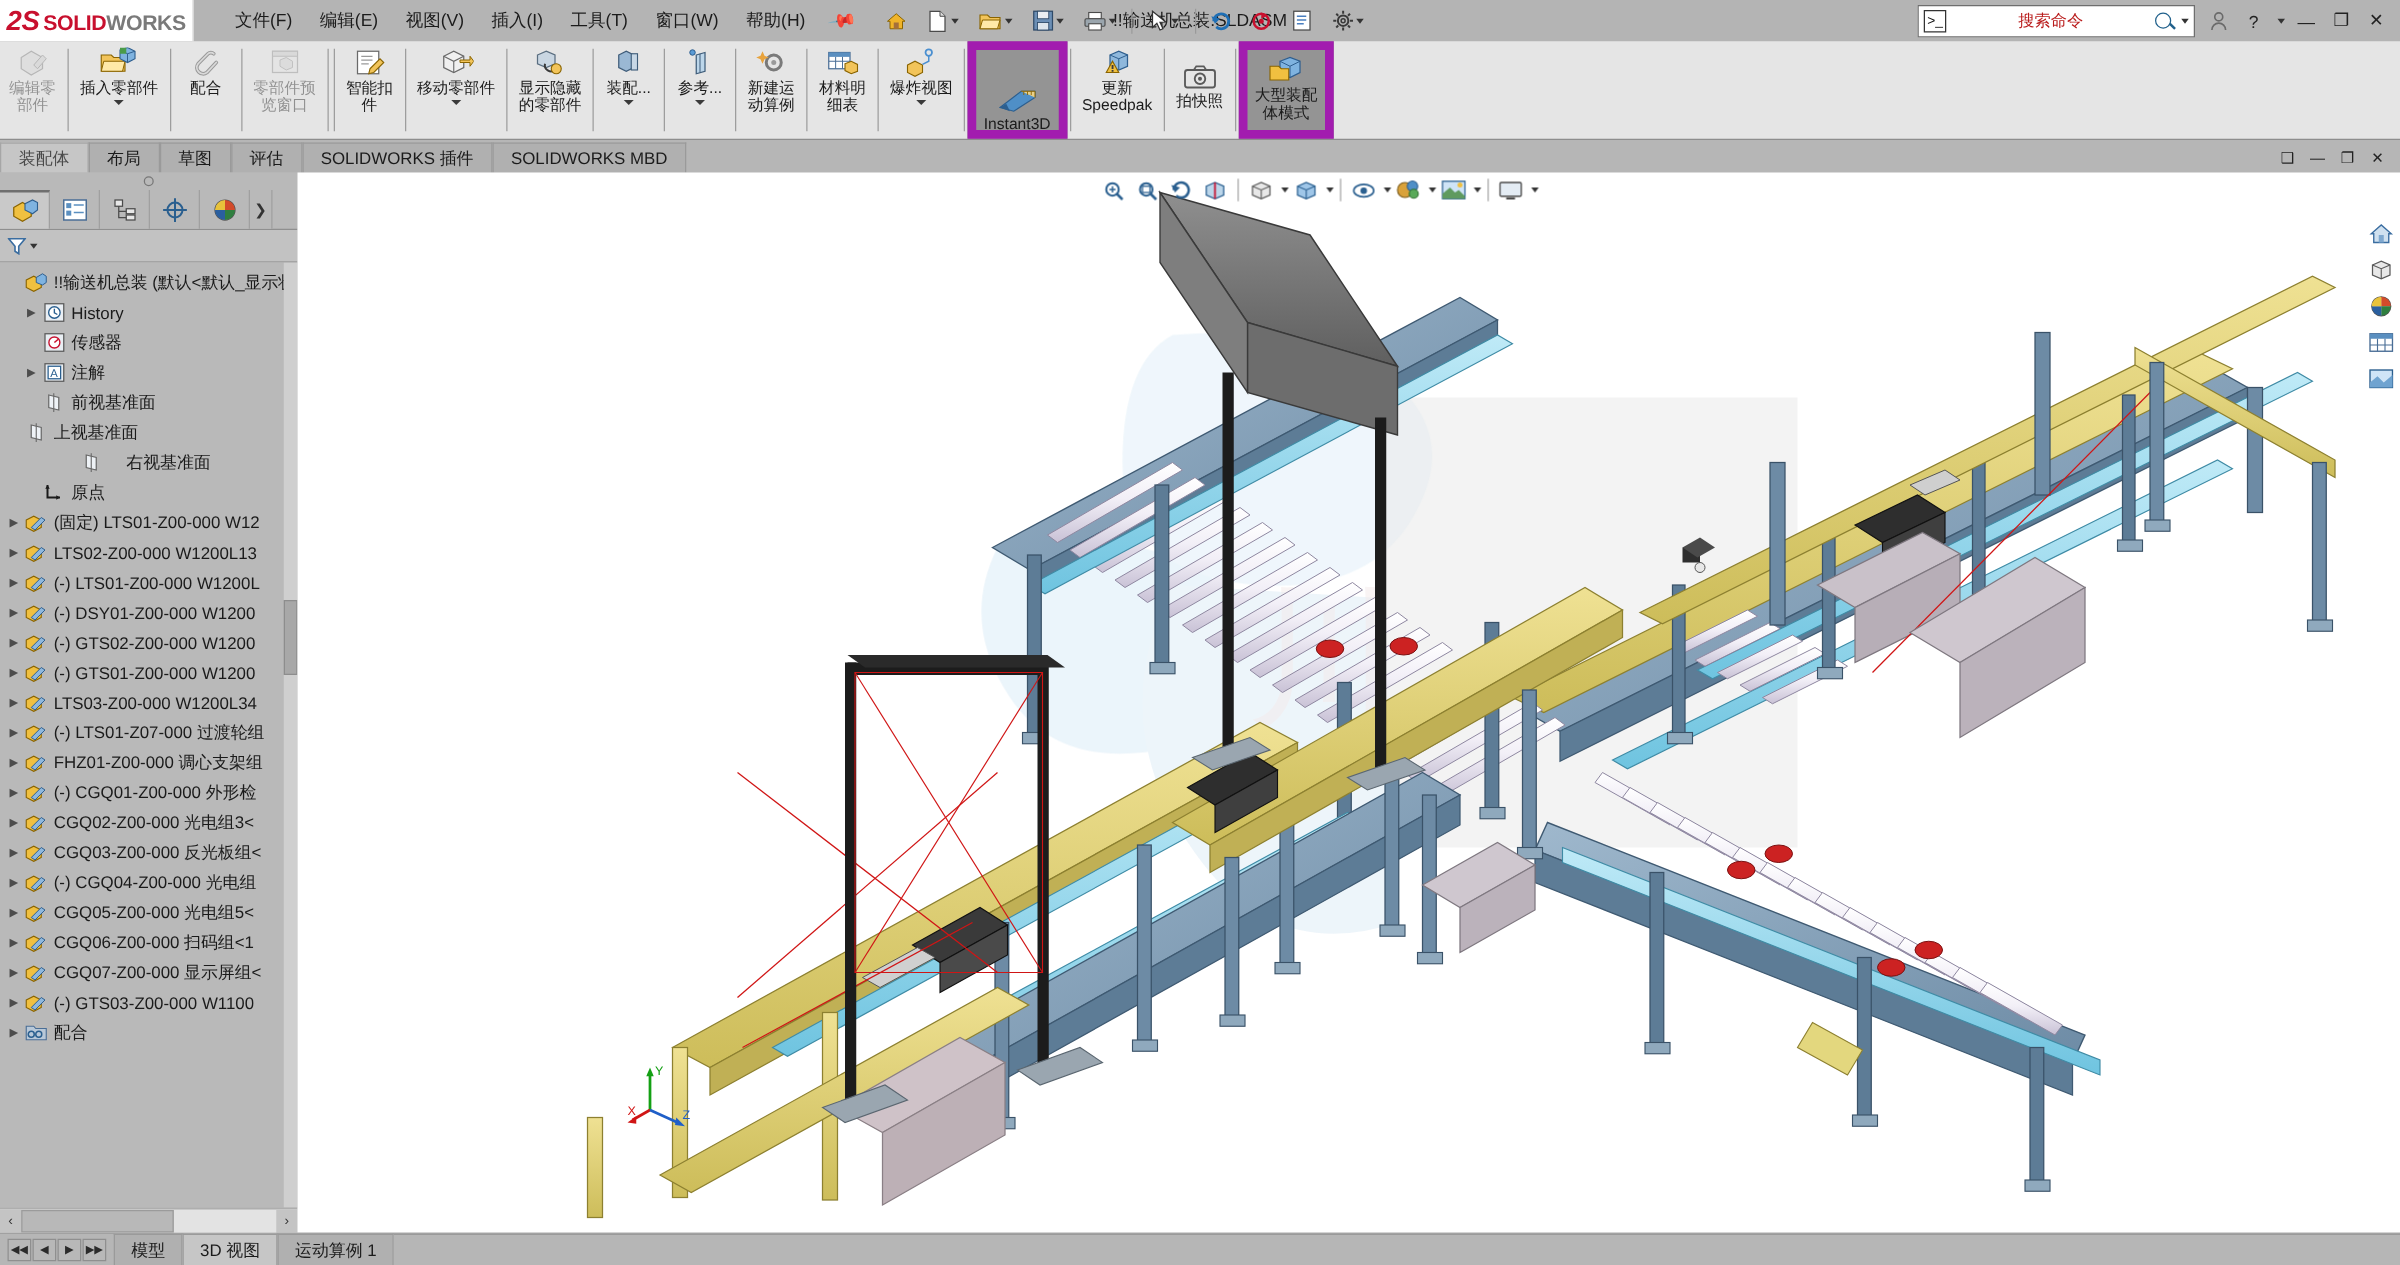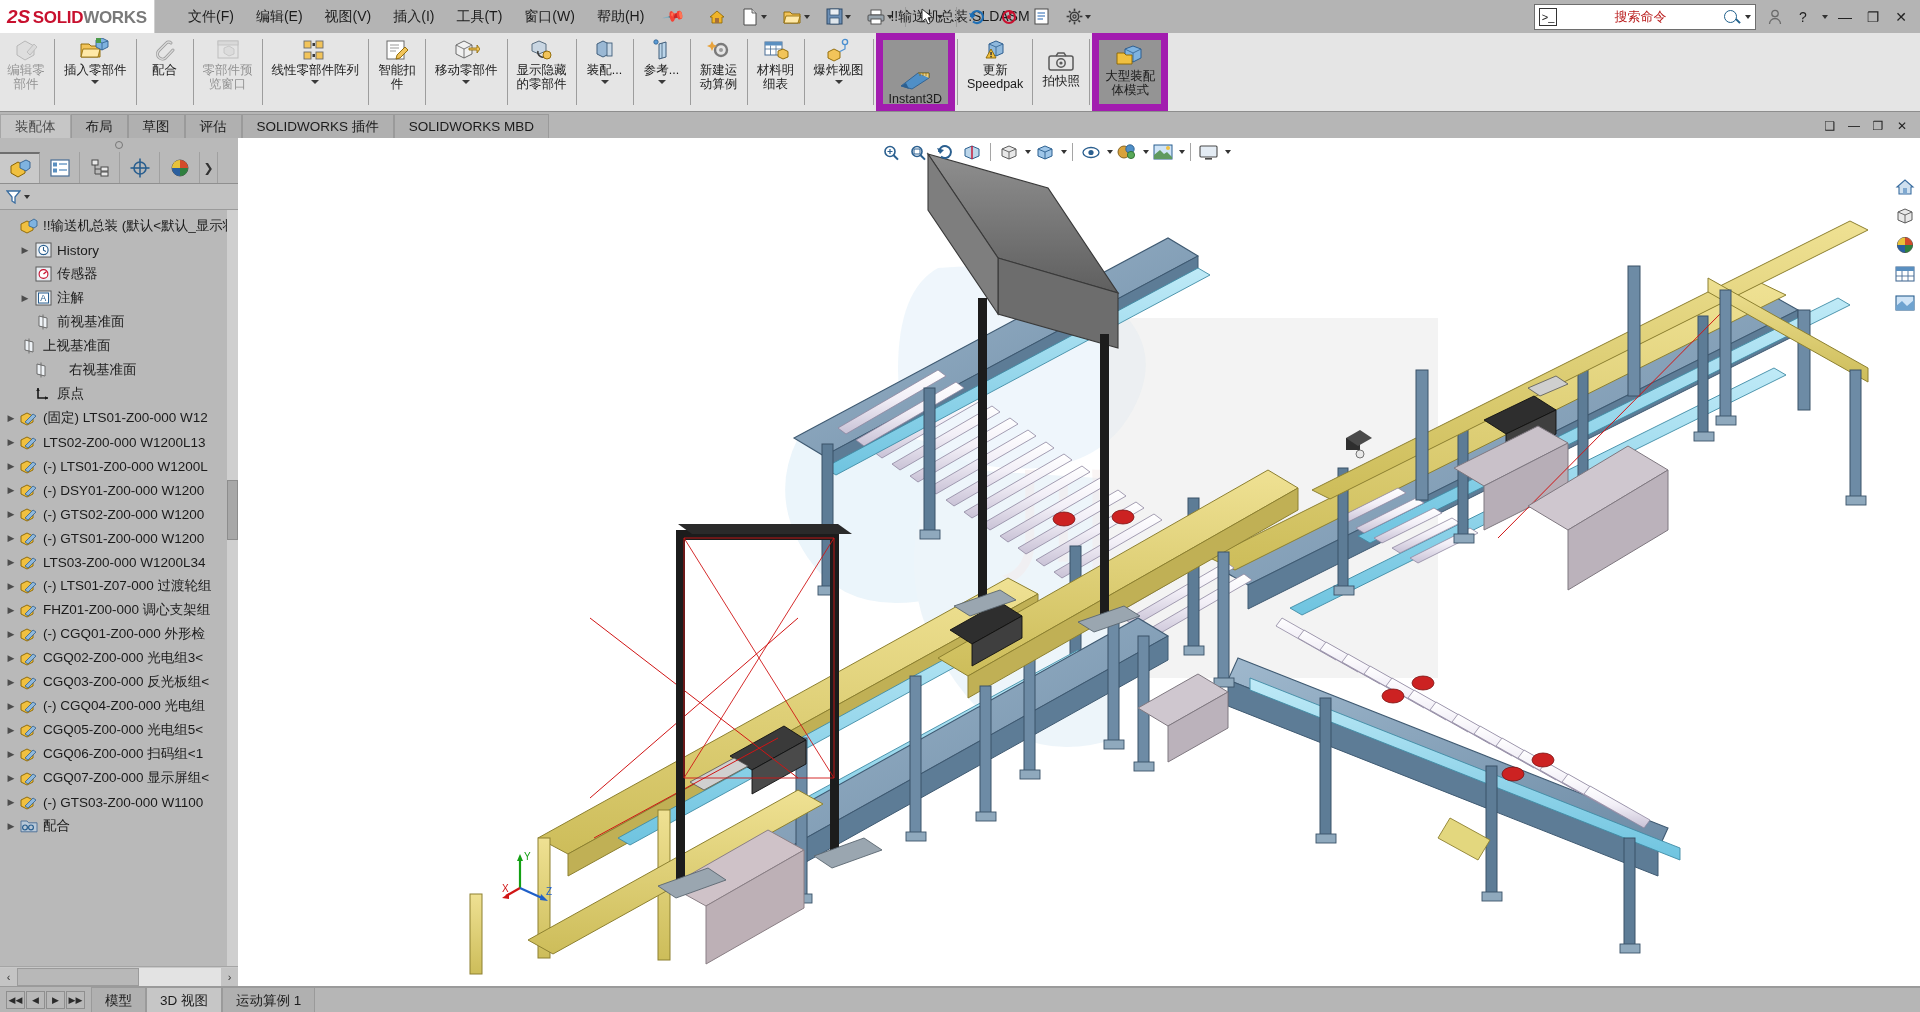--- a/index.html
+++ b/index.html
@@ -19,21 +19,21 @@
     position:relative; flex:0 0 33px;
   }
   .logo-box {
     width:155px; background:#ffffff; display:flex; align-items:center; justify-content:center;
     border-right:1px solid #cfcfcf; height:33px;
   }
   .logo {
     font-weight:bold; font-size:17px; letter-spacing:-0.3px; white-space:nowrap;
     display:flex; align-items:baseline;
   }
-  .logo .ds { color:#c8102e; font-style:italic; font-size:19px; font-weight:900; margin-right:3px;}
+  .logo .ds { color:#c8102e; font-style:italic; font-size:22px; font-weight:900; margin-right:3px;}
   .logo .solid { color:#c8102e; font-weight:bold; }
   .logo .works { color:#7a7a7a; font-weight:bold; }
   .menubar { display:flex; align-items:center; padding-left:22px; gap:0px; }
   .menu-item { padding:4px 11px; font-size:14px; color:#1b1b1b; cursor:default; white-space:nowrap; }
   .pin { color:#2b7fc1; font-size:15px; margin-left:10px; transform:rotate(35deg); display:inline-block;}
   .title-center {
     position:absolute; left:0; right:0; top:0; height:33px; line-height:33px;
     text-align:center; font-size:14px; color:#1b1b1b; pointer-events:none;
   }
   .qat { display:flex; align-items:center; gap:2px; margin-left:18px; z-index:2;}
@@ -336,38 +336,20 @@
             <rect x="3" y="3" width="20" height="17" fill="#e4e4e4" stroke="#8a8a8a" stroke-width="1"></rect>
             <rect x="3" y="3" width="20" height="4" fill="#cacaca" stroke="#8a8a8a" stroke-width="0.8"></rect>
             <path d="M9 10 L14 8 L19 11 L19 16 L14 18 L9 15 Z" fill="#d2d2d2" stroke="#909090" stroke-width="0.8"></path>
           </svg>
       </div>
       <div class="lbl">零部件预
 览窗口</div>
     </div>
     <div class="rsep"></div>
 
-    <div class="rbtn">
-      <div class="ic">
-        <svg width="28" height="24" viewBox="0 0 28 24">
-          <g fill="#f2c45a" stroke="#6a6a6a" stroke-width="0.9">
-            <rect x="3" y="3" width="7" height="7"></rect>
-              <rect x="15" y="3" width="7" height="7"></rect>
-            <rect x="3" y="14" width="7" height="7"></rect>
-              <rect x="15" y="14" width="7" height="7"></rect>
-          </g>
-          <g fill="#3a3a3a">
-              <rect x="11.5" y="5" width="2.5" height="3"></rect>
-              <rect x="11.5" y="16" width="2.5" height="3"></rect>
-            </g>
-        </svg>
-      </div>
-      <div class="lbl">线性零部件阵列</div>
-      <div class="dd"></div>
-    </div>
     <div class="rsep"></div>
 
     <div class="rbtn">
       <div class="ic">
         <svg width="26" height="24" viewBox="0 0 26 24">
             <rect x="3" y="3" width="17" height="18" fill="#fff" stroke="#6a6a6a" stroke-width="1"></rect>
             <path d="M6 7 h9 M6 10 h9 M6 13 h6" stroke="#9a9a9a" stroke-width="1"></path>
             <path d="M13 17 L21 9 L24 12 L16 20 L12 21 Z" fill="#f2c45a" stroke="#8a6400" stroke-width="0.9"></path>
           </svg>
       </div>
@@ -655,21 +637,21 @@
             <div class="trow" style="">
               <div class="twist empty">▶</div>
               <div class="ticon">
                 <svg width="15" height="16" viewBox="0 0 15 16">
                   <path d="M3 2 L11 4 L11 14 L3 12 Z" fill="#eef2f6" stroke="#6a6a6a" stroke-width="1"></path>
                   <line x1="7" y1="0.5" x2="7" y2="15.5" stroke="#6a6a6a" stroke-width="0.9"></line>
                 </svg>
               </div>
               <div class="tlabel">上视基准面</div>
             </div>
-            <div class="trow" style="padding-left: 2px; gap: 14px;">
+            <div class="trow" style="padding-left: 34px; gap: 14px;">
               <div class="twist empty">▶</div>
               <div class="ticon">
                 <svg width="15" height="16" viewBox="0 0 15 16">
                   <path d="M3 2 L11 4 L11 14 L3 12 Z" fill="#eef2f6" stroke="#6a6a6a" stroke-width="1"></path>
                   <line x1="7" y1="0.5" x2="7" y2="15.5" stroke="#6a6a6a" stroke-width="0.9"></line>
                 </svg>
               </div>
               <div class="tlabel">右视基准面</div>
             </div>
             <div class="trow" style="padding-left: 18px;">

